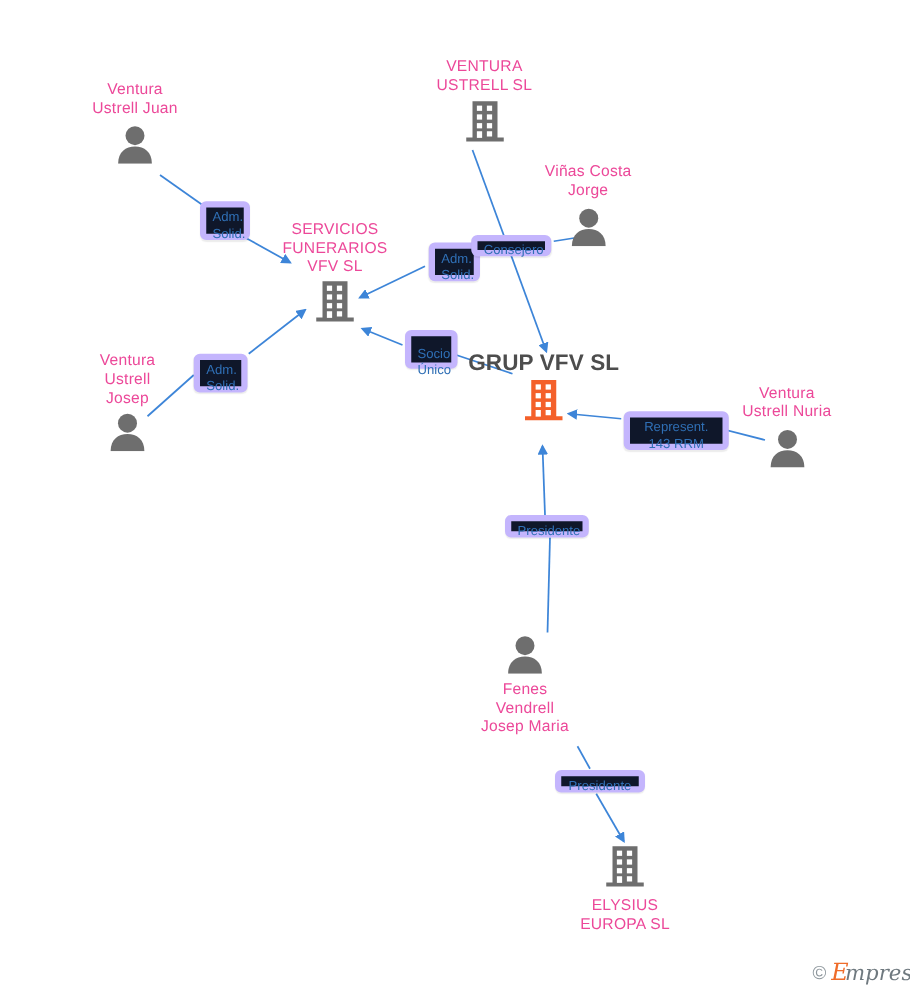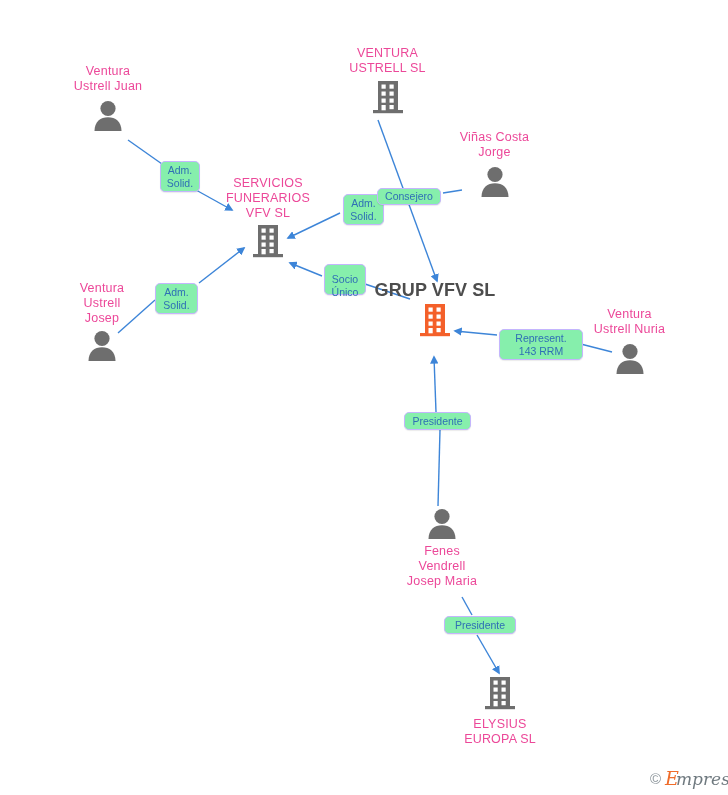--- a/index.html
+++ b/index.html
@@ -42,22 +42,22 @@
     font-size: 18px;
     letter-spacing: 0.1px;
   }
   .icon-wrap {
     display: flex;
     justify-content: center;
     align-items: center;
   }
   .edge-label {
     position: absolute;
-    background: #86efac;
-    border: 1px solid #c4b5fd;
+    background: #0f172a;
+    border: 5px solid #c4b5fd;
     border-radius: 5px;
     color: #2f6fb5;
     font-size: 10.5px;
     line-height: 13px;
     text-align: center;
     padding: 2px 5px;
     white-space: pre-line;
     box-shadow: 0 1px 1px rgba(0,0,0,0.08);
     box-sizing: border-box;
   }
@@ -153,21 +153,21 @@
         <rect x="9.5" y="11.5" width="4.2" height="4.2" fill="#ffffff"></rect>
         <rect x="17.5" y="11.5" width="4.2" height="4.2" fill="#ffffff"></rect>
         <rect x="9.5" y="18.5" width="4.2" height="4.2" fill="#ffffff"></rect>
         <rect x="17.5" y="18.5" width="4.2" height="4.2" fill="#ffffff"></rect>
         <rect x="9.5" y="25" width="4.2" height="5.3" fill="#ffffff"></rect>
         <rect x="17.5" y="25" width="4.2" height="4.2" fill="#ffffff"></rect>
       </svg>
     </div>
   </div>
 
-  <div class="node" style="left:442px; top:130px; width:105px;">
+  <div class="node" style="left:418px; top:130px; width:105px;">
     <div class="node-label">Viñas Costa
 Jorge</div>
     <div class="icon-wrap" style="margin-top:5px;">
       <svg width="34" height="32" viewBox="0 0 34 32">
         <circle cx="17" cy="9.5" r="7.6" fill="#6e6e6e"></circle>
         <path d="M 3.5 32 C 3.5 22.5 9.6 18.2 17 18.2 C 24.4 18.2 30.5 22.5 30.5 32 Z" fill="#6e6e6e"></path>
       </svg>
     </div>
   </div>
 
@@ -225,21 +225,21 @@
     <div class="node-label">Ventura
 Ustrell Nuria</div>
     <div class="icon-wrap" style="margin-top:5px;">
       <svg width="34" height="32" viewBox="0 0 34 32">
         <circle cx="17" cy="9.5" r="7.6" fill="#6e6e6e"></circle>
         <path d="M 3.5 32 C 3.5 22.5 9.6 18.2 17 18.2 C 24.4 18.2 30.5 22.5 30.5 32 Z" fill="#6e6e6e"></path>
       </svg>
     </div>
   </div>
 
-  <div class="node" style="left:382px; top:507px; width:120px;">
+  <div class="node" style="left:360px; top:507px; width:120px;">
     <div class="icon-wrap">
       <svg width="34" height="32" viewBox="0 0 34 32">
         <circle cx="17" cy="9.5" r="7.6" fill="#6e6e6e"></circle>
         <path d="M 3.5 32 C 3.5 22.5 9.6 18.2 17 18.2 C 24.4 18.2 30.5 22.5 30.5 32 Z" fill="#6e6e6e"></path>
       </svg>
     </div>
     <div class="node-label" style="margin-top:5px;">Fenes
 Vendrell
 Josep Maria</div>
   </div>

